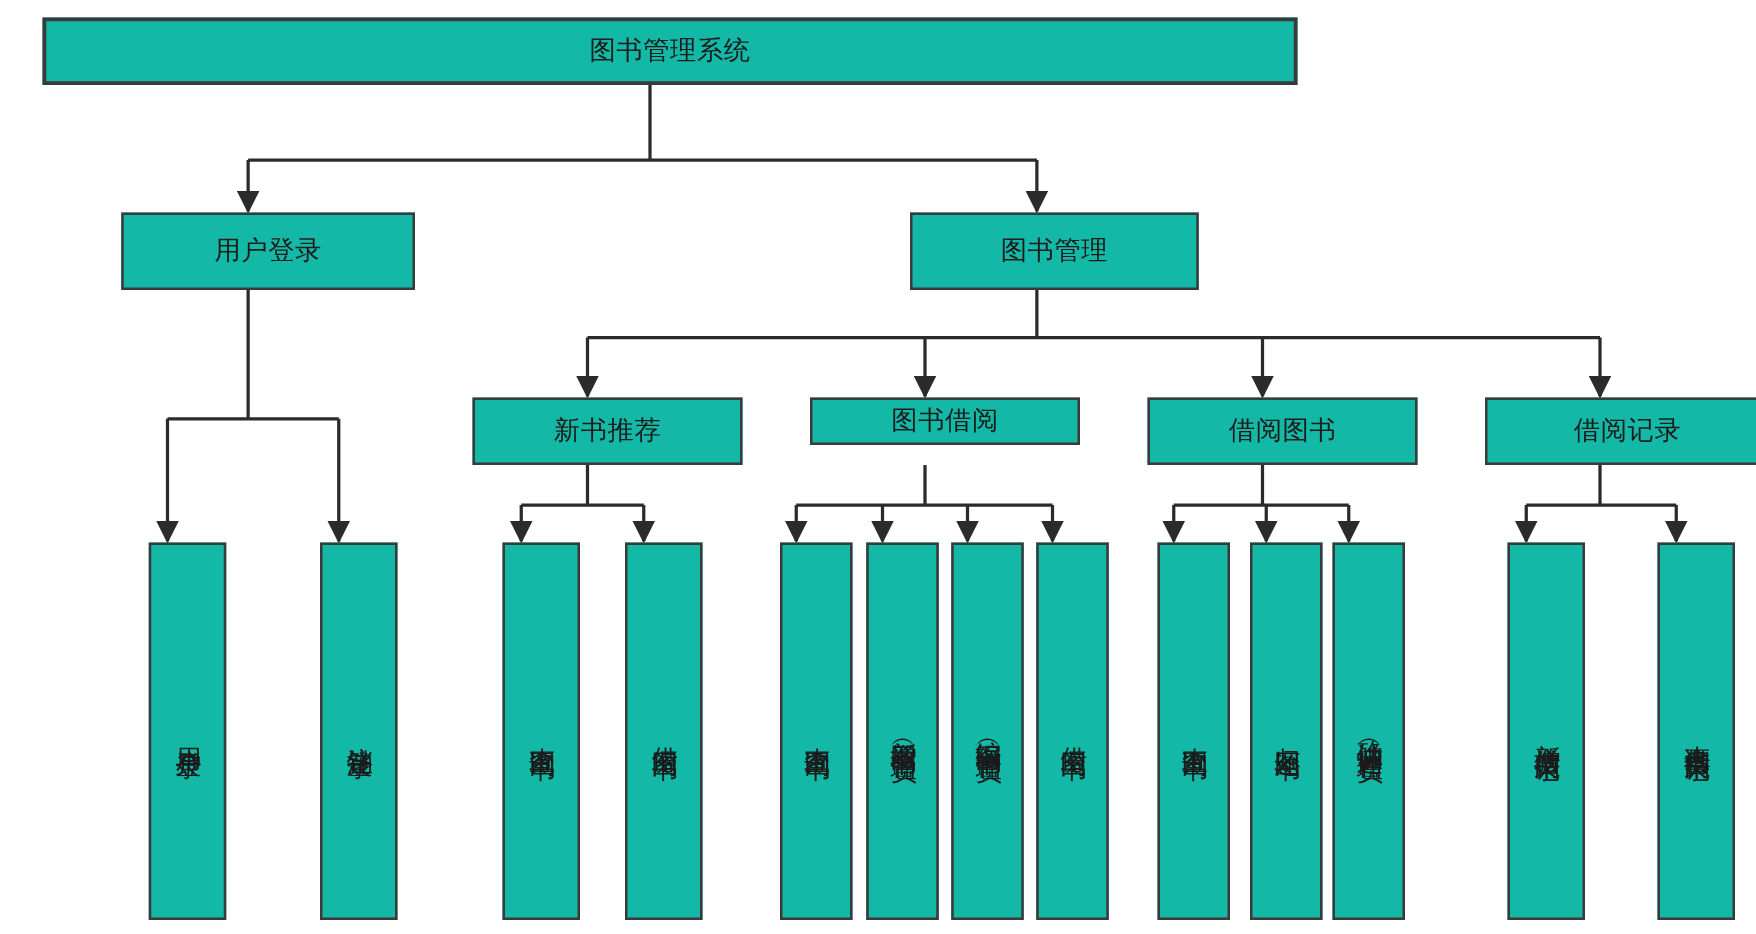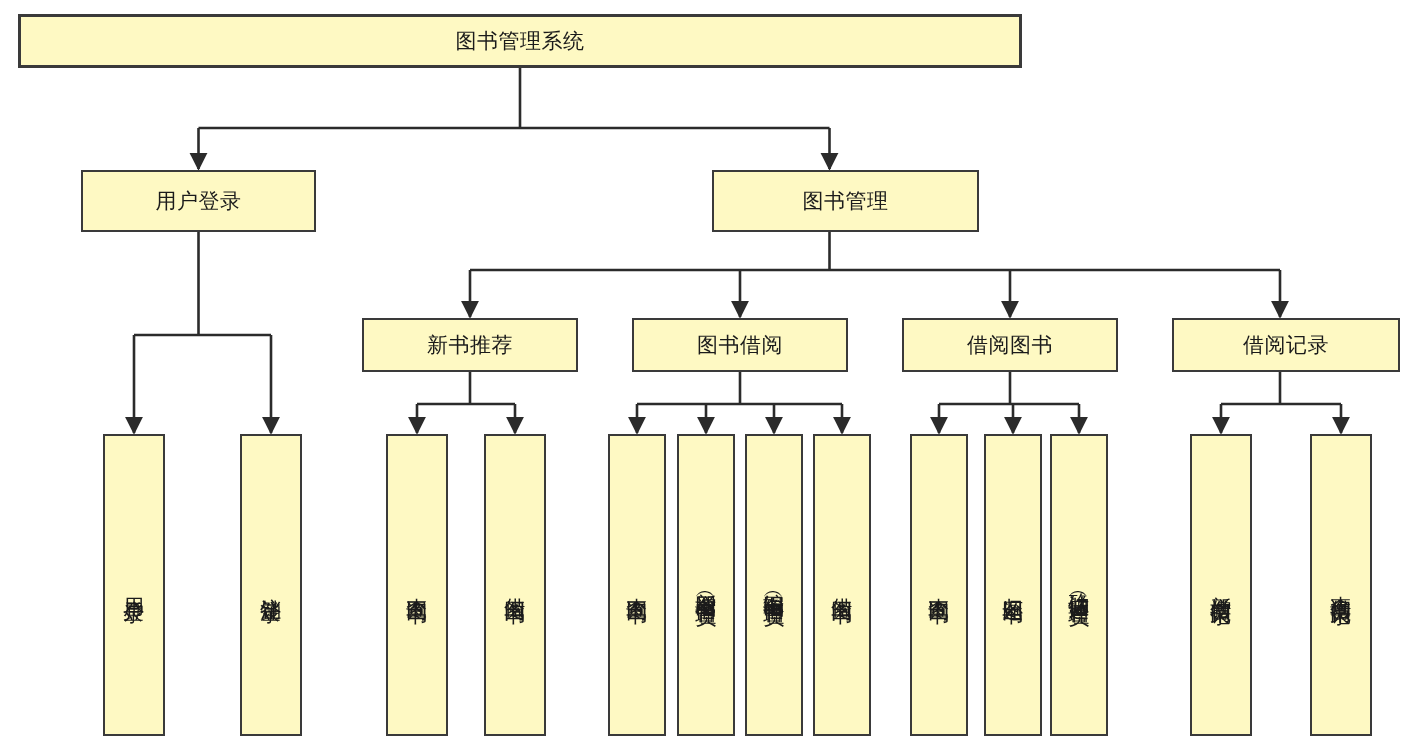--- a/index.html
+++ b/index.html
@@ -21,26 +21,27 @@
     position: absolute;
     left: 0;
     top: 0;
     width: 1405px;
     height: 747px;
     pointer-events: none;
   }
   .node {
     position: absolute;
     box-sizing: border-box;
-    background: #fef9c3;
+    background: #14b8a6;
     border: 2px solid #3a3a3a;
     display: flex;
     align-items: center;
     justify-content: center;
     color: #1b1b1b;
+    margin-left: 16px;
   }
   .node.root {
     border-width: 3px;
   }
   .node-label {
     font-size: 21px;
     line-height: 1.15;
     letter-spacing: 0.5px;
     white-space: nowrap;
     user-select: none;
@@ -117,30 +118,30 @@
   </svg>
 
   <div class="node root" id="node-root" style="left: 18px; top: 14px; width: 1004px; height: 54px;">
     <span class="node-label">图书管理系统</span>
   </div>
 
   <div id="level2-host">
       <div class="node branch" style="left: 81px; top: 170px; width: 235px; height: 62px;">
         <span class="node-label">用户登录</span>
       </div>
-      <div class="node branch" style="left: 712px; top: 170px; width: 267px; height: 62px;">
+      <div class="node branch" style="left: 712px; top: 170px; width: 231px; height: 62px;">
         <span class="node-label">图书管理</span>
       </div>
     </div>
 
   <div id="level3-host">
       <div class="node branch" style="left: 362px; top: 318px; width: 216px; height: 54px;">
         <span class="node-label">新书推荐</span>
       </div>
-      <div class="node branch" style="left: 632px; top: 318px; width: 216px; height: 54px; text-align: center;">
+      <div class="node branch" style="left: 632px; top: 318px; width: 216px; height: 38px; text-align: center;">
         <span class="node-label">图书借阅</span>
       </div>
       <div class="node branch" style="left: 902px; top: 318px; width: 216px; height: 54px;">
         <span class="node-label">借阅图书</span>
       </div>
       <div class="node branch" style="left: 1172px; top: 318px; width: 228px; height: 54px;">
         <span class="node-label">借阅记录</span>
       </div>
     </div>
 

